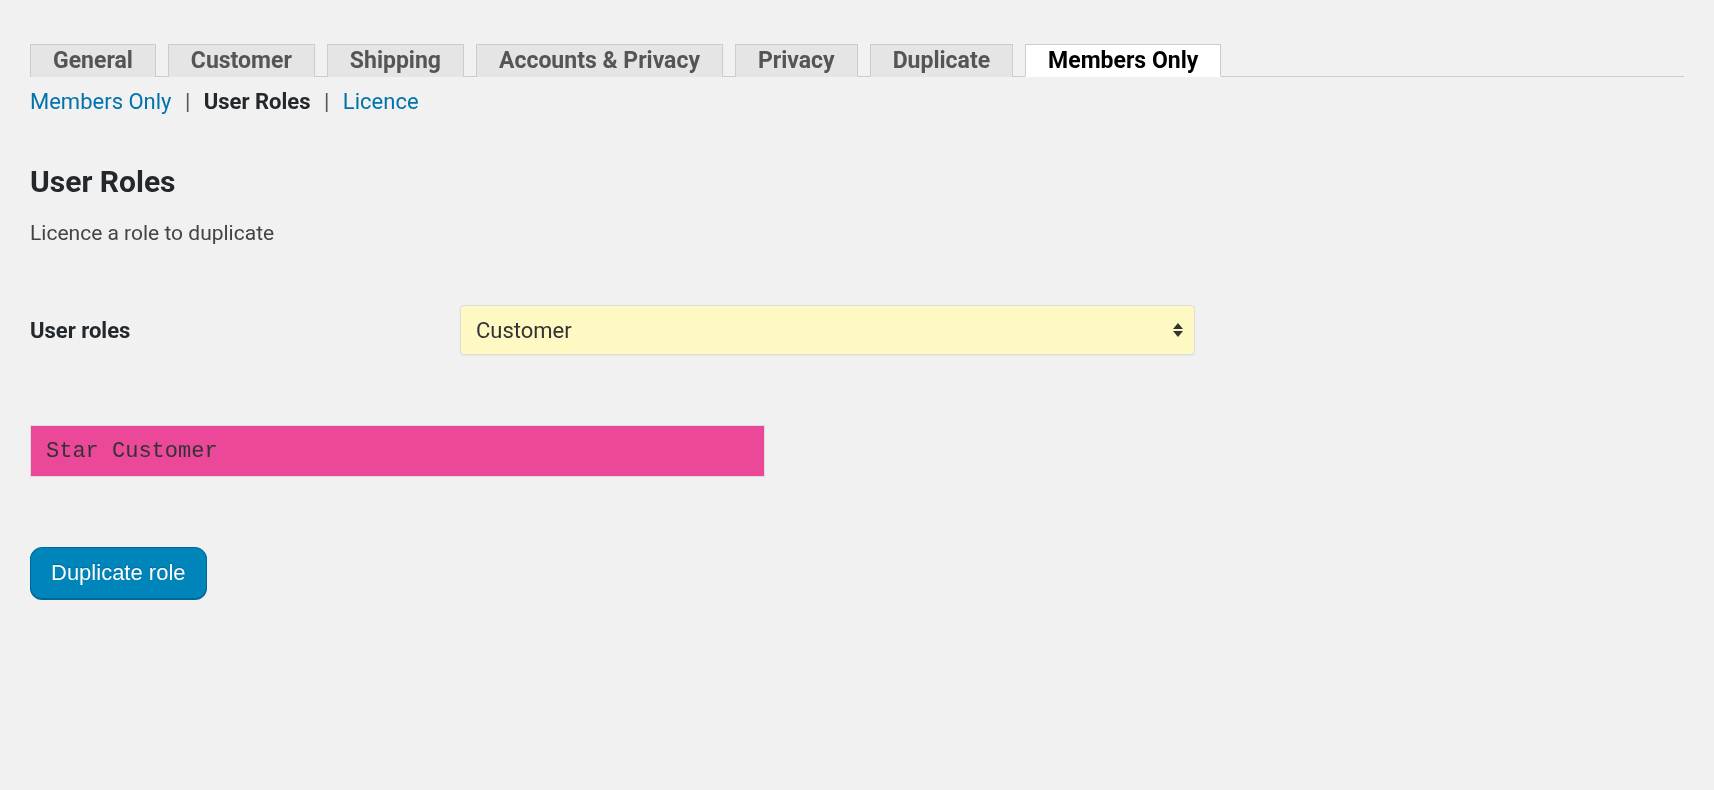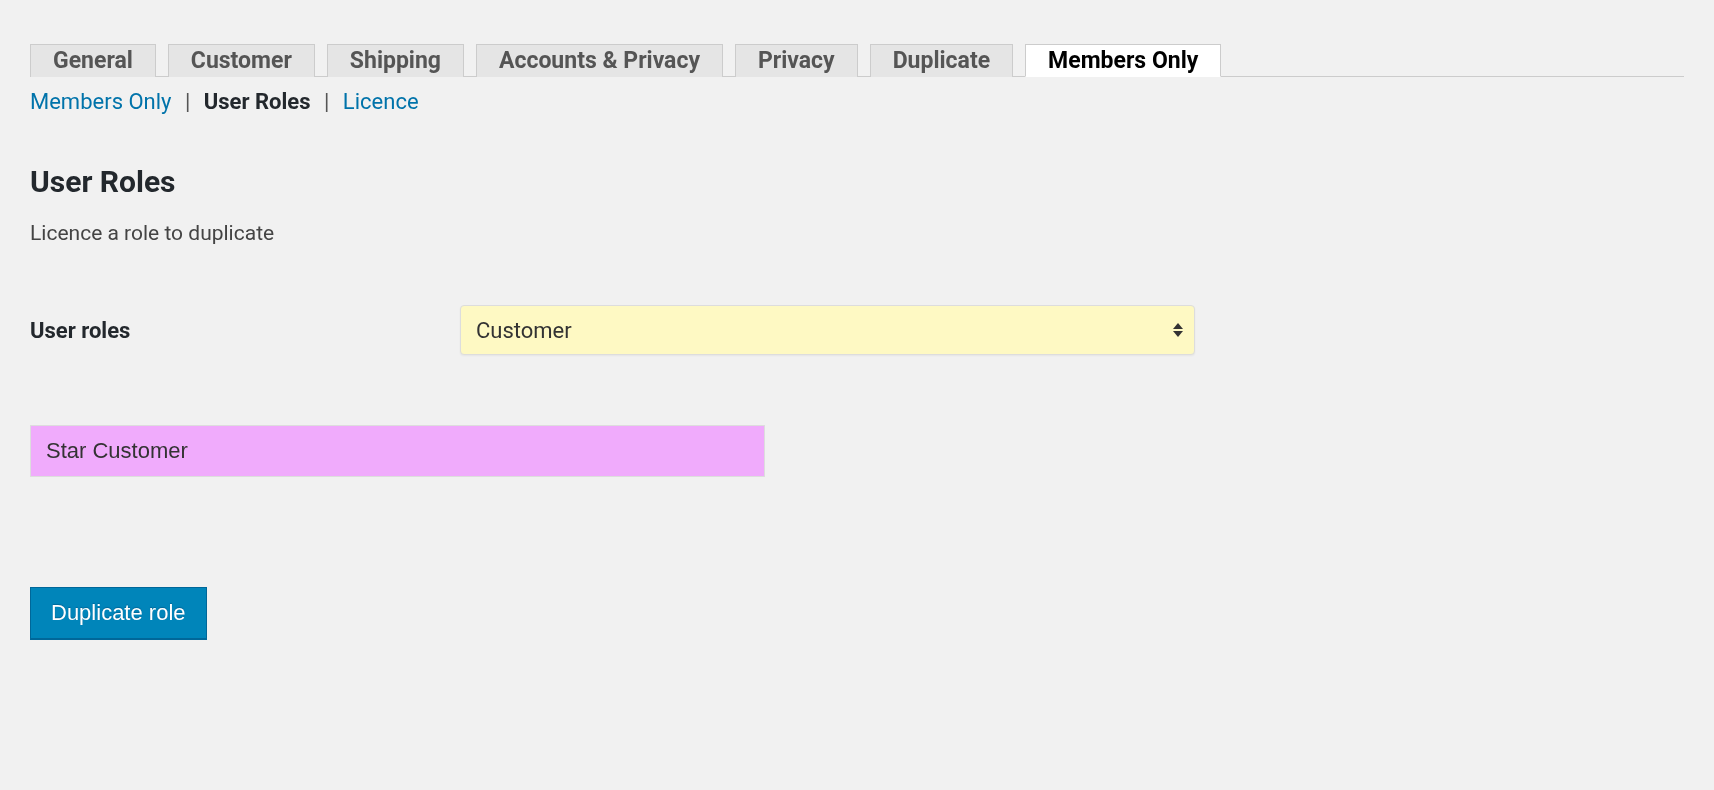--- a/index.html
+++ b/index.html
@@ -132,33 +132,33 @@
       border-bottom: 6px solid #333;
     }
     .select-arrows .arrow.down {
       border-top: 6px solid #333;
     }
     .text-input {
       width: 735px;
       height: 52px;
       padding: 10px 15px;
       font-size: 22px;
-      background: #f0abfc;
+      background: #ec4899;
       border: 1px solid #ddd;
       color: #333;
+      font-family: Liberation Mono, monospace;
     }
     .button-primary {
       display: inline-block;
-      margin-top: 40px;
       padding: 12px 20px;
       font-size: 22px;
       color: #fff;
       background: #0085ba;
       border: 1px solid #006799;
-      border-radius: 0;
+      border-radius: 12px;
       box-shadow: 0 1px 0 #006799;
       text-shadow: 0 -1px 1px #006799;
       cursor: pointer;
     }
   </style>
 </head>
 <body>
 
 <div class="wrap">
   <div class="nav-tabs">

